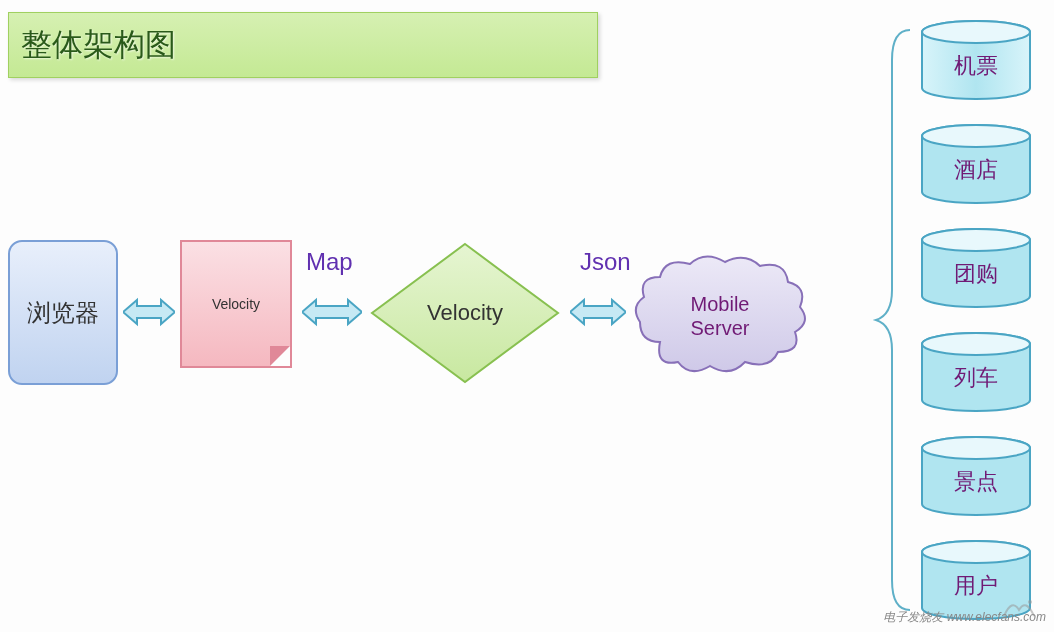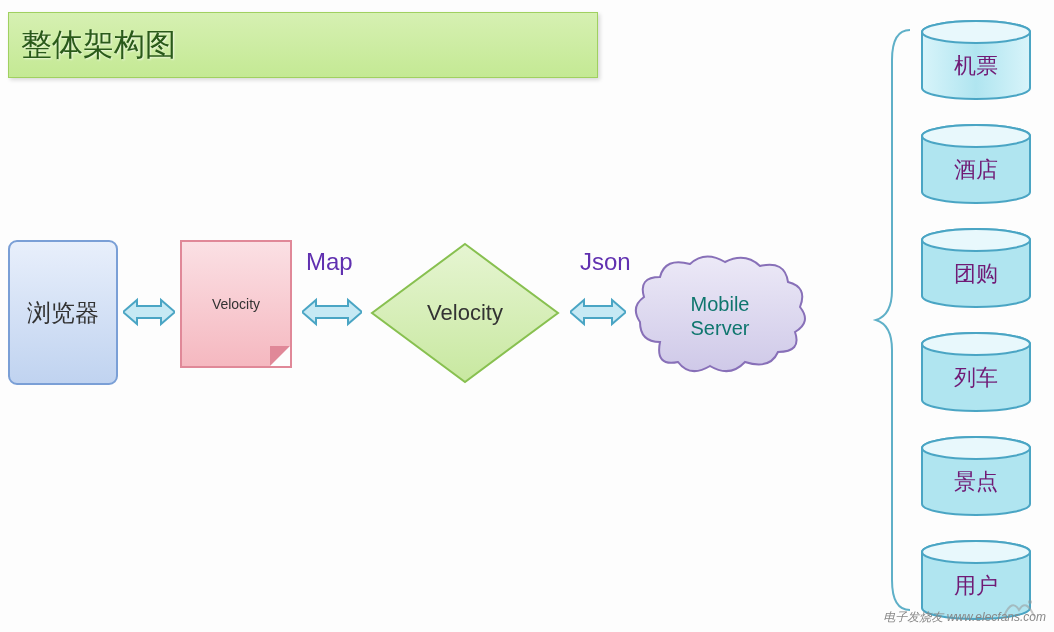--- a/index.html
+++ b/index.html
@@ -28,21 +28,21 @@
       font-size: 31px;
       color: #2a5a1a;
       text-shadow: 1px 1px 2px rgba(255,255,255,0.7);
     }
     .browser-box {
       position: absolute;
       top: 240px;
       left: 8px;
       width: 110px;
       height: 145px;
-      border-radius: 9px;
+      border-radius: 14px;
       background: linear-gradient(to bottom, #e8effb, #c0d3f0);
       border: 2px solid #7a9fd6;
       display: flex;
       align-items: center;
       justify-content: center;
       font-size: 24px;
       color: #333;
     }
     .velocity-box {
       position: absolute;
@@ -96,21 +96,21 @@
       position: absolute;
       top: 252px;
       left: 630px;
       width: 180px;
       height: 128px;
     }
     .cloud-wrap svg { position: absolute; top: 0; left: 0; }
     .cloud-text {
       position: absolute; top: 0; left: 0; width: 100%; height: 100%;
       display: flex; align-items: center; justify-content: center;
-      font-size: 20px; color: #0f766e; text-align: center; line-height: 1.2;
+      font-size: 20px; color: #701a75; text-align: center; line-height: 1.2;
     }
     .cylinder {
       position: absolute;
       width: 112px;
       height: 78px;
     }
     .cylinder svg { position: absolute; top: 0; left: 0; }
     .cylinder-text {
       position: absolute; top: 10px; left: 0; width: 100%; height: 72px;
       display: flex; align-items: center; justify-content: center;

